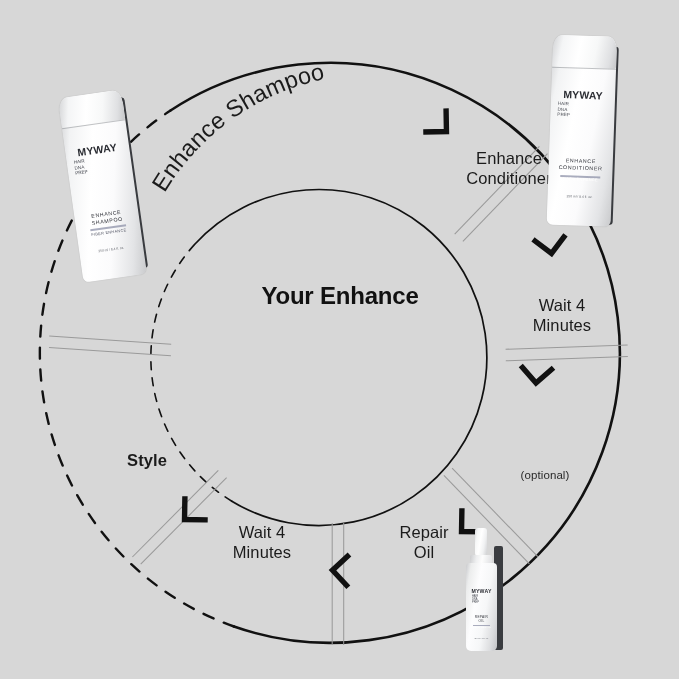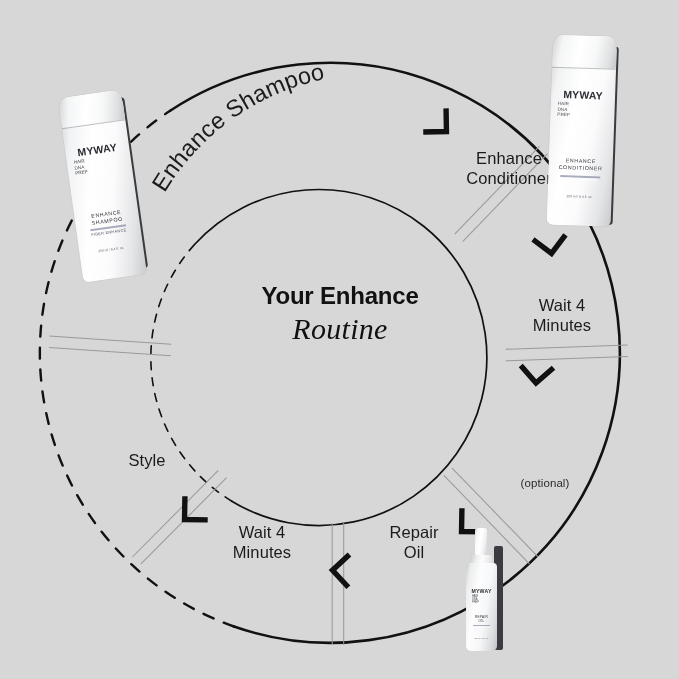--- a/index.html
+++ b/index.html
@@ -24,21 +24,21 @@
     color:#1b1b1b;
     text-align:center;
     line-height:1.22;
     white-space:pre-line;
     letter-spacing:0.1px;
   }
   .lbl-main{font-size:16.5px;}
   .sub{
     display:block;
     font-size:11.5px;
-    margin-top:19px;
+    margin-top:11px;
     color:#2a2a2a;
   }
   #centerTitle{
     position:absolute;
     left:170px;top:283px;
     width:340px;
     text-align:center;
   }
   #centerTitle .line1{
     font-family:"Liberation Sans", sans-serif;
@@ -194,40 +194,39 @@
     <defs>
       <path id="arcShampoo" d="M 136 266 A 243 243 0 0 1 404 76" fill="none"></path>
     </defs>
     <text font-family="Liberation Sans, sans-serif" font-size="23.5" fill="#1b1b1b" letter-spacing="0.2">
       <textPath href="#arcShampoo" startOffset="50%" text-anchor="middle" id="svgShampooLabel">Enhance Shampoo</textPath>
     </text>
   </svg>
 
   <div id="centerTitle">
     <div class="line1">Your Enhance</div>
-    <div class="line2">Routine</div>
   </div>
 
   <div class="lbl lbl-main" style="left:437px;top:148px;width:144px;">Enhance
 Conditioner</div>
 
   <div class="lbl lbl-main" style="left:506px;top:295px;width:112px;">Wait 4
 Minutes</div>
 
   <div class="lbl lbl-main" style="left:465px;top:437px;width:160px;">
     <span class="sub">(optional)</span>
   </div>
 
-  <div class="lbl lbl-main" style="left:366px;top:522px;width:96px;">Repair
+  <div class="lbl lbl-main" style="left:376px;top:522px;width:96px;">Repair
 Oil</div>
 
   <div class="lbl lbl-main" style="left:206px;top:522px;width:112px;">Wait 4
 Minutes</div>
 
-  <div class="lbl lbl-main" style="left:102px;top:450px;width:90px;">Style</div>
+  <div class="lbl lbl-main" style="left:102px;top:450px;width:90px;font-weight:bold;">Style</div>
 
   <div class="bottle" style="left:66px;top:88px;width:88px;height:190px;transform:rotate(-8deg);">
     <div class="btl-shadow" style="left:57px;top:12px;width:13px;height:172px;"></div>
     <div class="btl-body" style="width:64px;height:186px;left:4px;top:4px;">
       <div class="btl-cap" style="height:30px;"></div>
       <div class="cap-line" style="top:30px;"></div>
       <div class="brand" style="top:50px;font-size:10.5px;">MYWAY</div>
       <div class="brandsub" style="top:63px;font-size:4.6px;white-space:pre-line;padding-left:7px;text-align:left;">HAIR
 DNA
 PREP</div>

